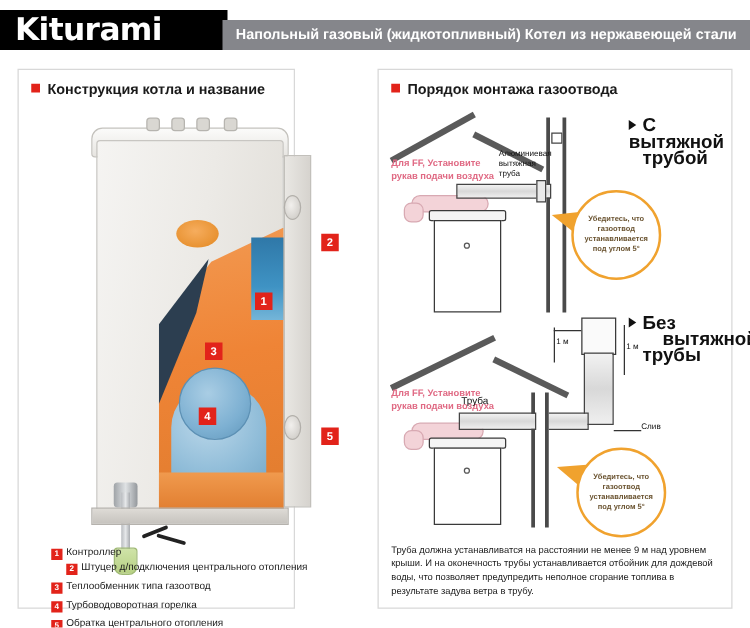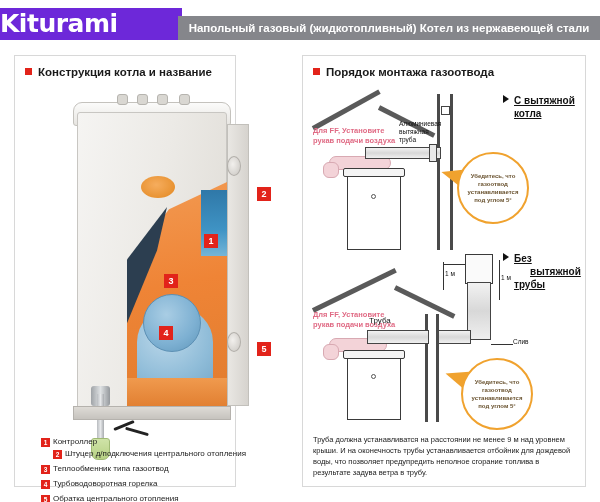--- a/index.html
+++ b/index.html
@@ -18,26 +18,27 @@
 
   
   .header {
     position: absolute; left: 0; top: 0;
     width: 600px; height: 46px;
     background: #ffffff;
   }
   .logo {
     position: absolute; left: 0; top: 8px;
     width: 182px; height: 32px;
-    background: #6d28d9;
+    background: #000000;
     color: #ffffff;
     font-size: 25px;
     font-weight: bold;
     letter-spacing: -0.5px;
     line-height: 32px;
+    padding-left: 12px;
     font-family: "DejaVu Sans", sans-serif;
   }
   .header-bar {
     position: absolute; left: 178px; top: 16px;
     width: 422px; height: 24px;
     background: #85868b;
     color: #ffffff;
     font-size: 11.5px;
     font-weight: bold;
     line-height: 24px;
@@ -231,23 +232,22 @@
   .lg-text { display: inline; }
   .lg-cell { display: inline-block; vertical-align: top; }
 
   
   .diag { position: absolute; }
   .diag-top    { left: 4px;  top: 34px;  width: 276px; height: 160px; }
   .diag-bottom { left: 4px;  top: 196px; width: 276px; height: 170px; }
 
   .sec-head {
     position: absolute;
-    font-size: 10px; font-weight: bold; color: #111;
+    font-size: 15px; font-weight: bold; color: #111;
     line-height: 13px;
-    text-decoration: underline;
   }
   .sec-head .tri {
     display: inline-block;
     width: 0; height: 0;
     border-left: 6px solid #111;
     border-top: 4px solid transparent;
     border-bottom: 4px solid transparent;
     margin-right: 5px;
     vertical-align: 1px;
   }
@@ -435,21 +435,21 @@
   <div class="panel panel-right">
 
     <div class="panel-title">
       <span class="sq"></span><span>Порядок монтажа газоотвода</span>
     </div>
 
     <div class="diag diag-top">
 
       <div class="sec-head" style="left:196px; top:4px;">
         <span class="tri"></span><span>С вытяжной</span><br>
-        <span style="margin-left:11px;">котла</span>
+        <span style="margin-left:11px;">трубой</span>
       </div>
 
       <div class="roof-l" style="left:6px; top:36px; width:76px; transform:rotate(-29deg); transform-origin:left center;"></div>
       <div class="roof-r" style="left:72px; top:15px; width:62px; transform:rotate(27deg); transform-origin:left center;"></div>
 
       <div class="wall" style="left:130px; top:4px; width:16px; height:156px;"></div>
 
       <div style="position:absolute; left:134px; top:16px; width:9px; height:9px; border:1.2px solid #444; background:#fff;"></div>
 
       <div class="sleeve" style="left:22px; top:66px; width:62px; height:14px;"></div>

